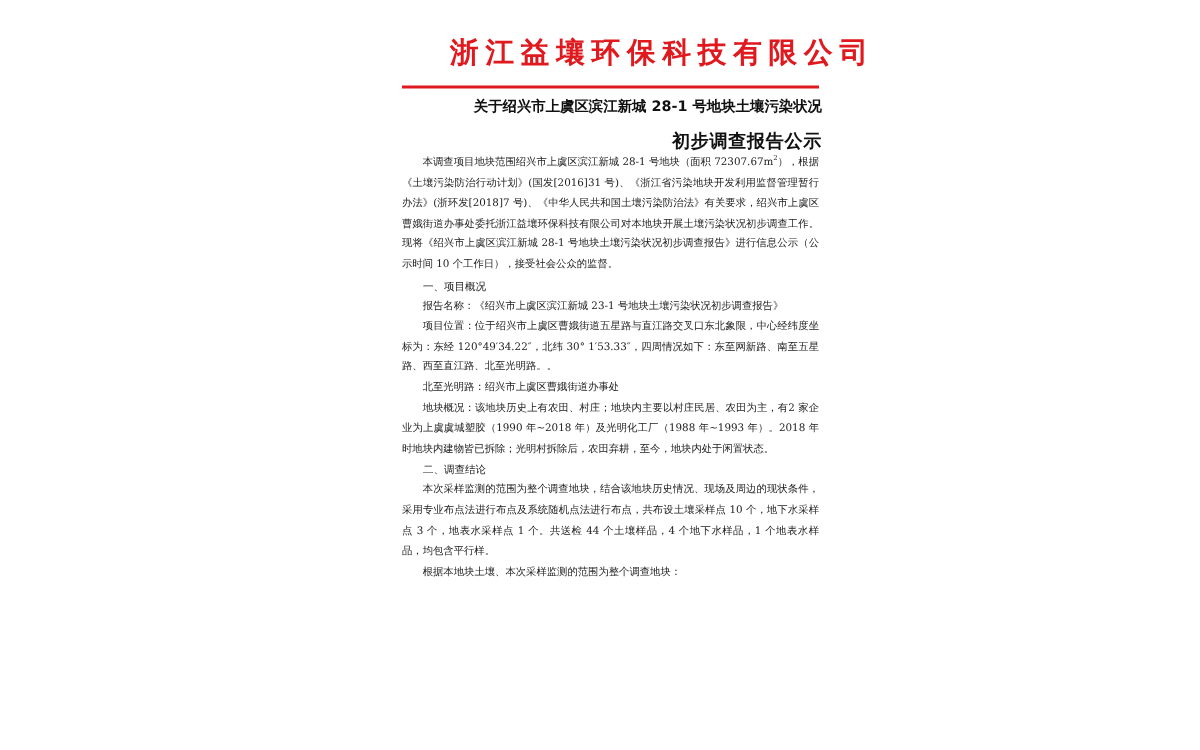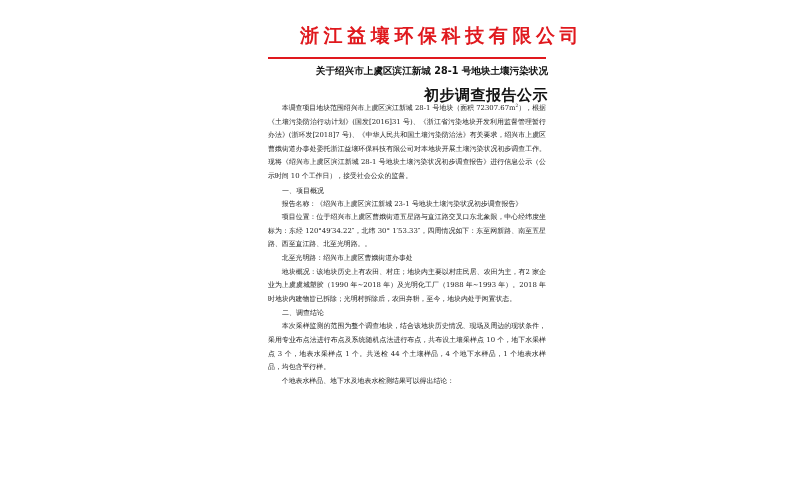--- a/index.html
+++ b/index.html
@@ -49,21 +49,21 @@
       left: 0;
       width: 280px;
       text-align: right;
       font-family: "DejaVu Sans", "Liberation Sans", sans-serif;
       font-weight: bold;
       font-size: 9.6px;
       white-space: nowrap;
       color: #111;
     }
     .title.t1 { top: 49px; }
-    .title.t2 { top: 70px; font-size: 15px; letter-spacing: 0.5px; }
+    .title.t2 { top: 70px; font-size: 12px; letter-spacing: 0.5px; }
     .body-text {
       position: absolute;
       left: 0;
       top: 86px;
       width: 278px;
       font-size: 6.9px;
       line-height: 13.6px;
       color: #222;
     }
     .body-text p {
@@ -101,15 +101,15 @@
     <p><span>本调查项目地块范围绍兴市上虞区滨江新城 28-1 号地块（面积 72307.67m</span><sup>2</sup><span>），根据《土壤污染防治行动计划》(国发[2016]31 号)、《浙江省污染地块开发利用监督管理暂行办法》(浙环发[2018]7 号)、《中华人民共和国土壤污染防治法》有关要求，绍兴市上虞区曹娥街道办事处委托浙江益壤环保科技有限公司对本地块开展土壤污染状况初步调查工作。现将《绍兴市上虞区滨江新城 28-1 号地块土壤污染状况初步调查报告》进行信息公示（公示时间 10 个工作日），接受社会公众的监督。</span></p>
 
     <h3>一、项目概况</h3>
     <p>报告名称：《绍兴市上虞区滨江新城 23-1 号地块土壤污染状况初步调查报告》</p>
     <p>项目位置：位于绍兴市上虞区曹娥街道五星路与直江路交叉口东北象限，中心经纬度坐标为：东经 120°49′34.22″，北纬 30° 1′53.33″，四周情况如下：东至网新路、南至五星路、西至直江路、北至光明路。。</p>
     <p>北至光明路：绍兴市上虞区曹娥街道办事处</p>
     <p>地块概况：该地块历史上有农田、村庄；地块内主要以村庄民居、农田为主，有2 家企业为上虞虞城塑胶（1990 年~2018 年）及光明化工厂（1988 年~1993 年）。2018 年时地块内建物皆已拆除；光明村拆除后，农田弃耕，至今，地块内处于闲置状态。</p>
 
     <h3>二、调查结论</h3>
     <p>本次采样监测的范围为整个调查地块，结合该地块历史情况、现场及周边的现状条件，采用专业布点法进行布点及系统随机点法进行布点，共布设土壤采样点 10 个，地下水采样点 3 个，地表水采样点 1 个。共送检 44 个土壤样品，4 个地下水样品，1 个地表水样品，均包含平行样。</p>
-    <p>个地表水样品、地下水及地表水检测结果可以得出结论：</p>
+    <p>根据本地块土壤、本次采样监测的范围为整个调查地块：</p>
   </div>
 </div>
 
 </body></html>

